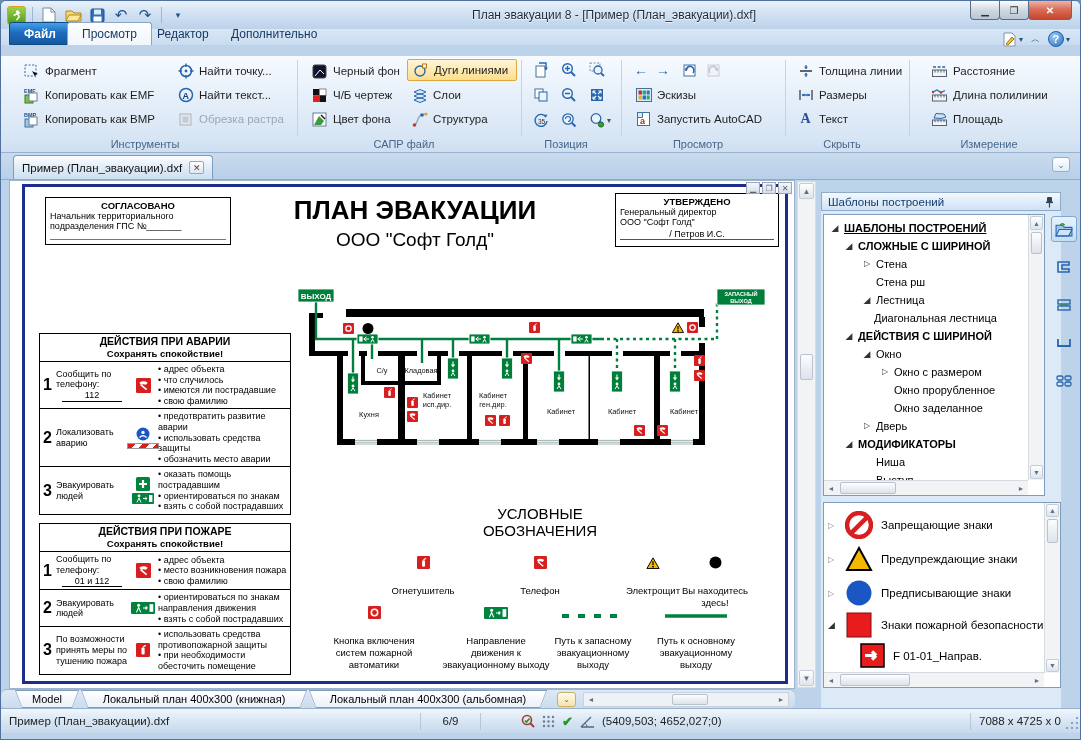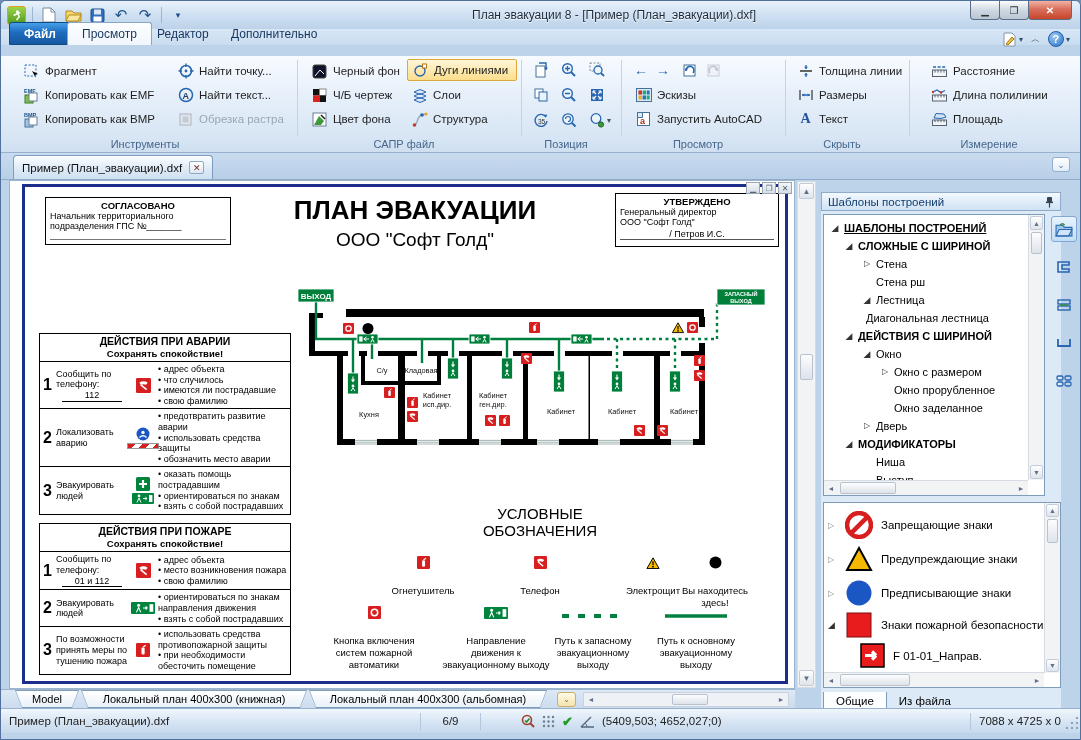--- a/index.html
+++ b/index.html
@@ -97,21 +97,21 @@
   .stico { width:26px; height:26px; display:flex; align-items:center; justify-content:center; border-radius:3px; }
   .stico.on { background:linear-gradient(#e8f3fd,#c3ddf4); border:1px solid #7fa8d4; }
   .signswrap { position:absolute; left:2px; top:310px; width:238px; height:186px; background:#fff; border:1px solid #7f9cba; overflow:hidden; }
   .srow { position:absolute; display:flex; align-items:center; gap:8px; font-size:11.5px; color:#000; white-space:nowrap; }
   .sexp { font-size:8px; color:#888; width:9px; }
   .ptabs { position:absolute; left:2px; top:500px; height:24px; display:flex; }
   .ptab { padding:3px 12px 0; font-size:11.5px; color:#000; }
   .ptab.on { background:#fdfeff; border:1px solid #7f9cba; border-top:none; border-radius:0 0 3px 3px; }
 
   
-  .sheetrow { position:absolute; left:0; top:688px; width:794px; height:19px; background:linear-gradient(#dde9f5,#cbdcee); border-top:1px solid #9db4ce; }
+  .sheetrow { position:absolute; left:0; top:688px; width:794px; height:19px; background:linear-gradient(#dde9f5,#cbdcee); border-top:1px solid #9db4ce;border-radius:6px; }
   .stab { position:absolute; top:0; height:18px; }
   .stab .o { position:absolute; inset:0; background:#7f9cba; clip-path:polygon(0 0,100% 0,calc(100% - 7px) 100%,7px 100%); }
   .stab .i2 { position:absolute; inset:1px; background:linear-gradient(#ffffff,#e9f1f9); clip-path:polygon(0 0,100% 0,calc(100% - 6px) 100%,6px 100%);
     display:flex; align-items:center; justify-content:center; font-size:11px; color:#000; }
   .goldchev { position:absolute; left:556px; top:2px; width:19px; height:15px; border:1px solid #c8b06a; border-radius:3px; background:linear-gradient(#fffbe8,#f3e3ae); color:#8a6d20; font-size:8px; display:flex; align-items:center; justify-content:center; }
   .hsc { position:absolute; left:582px; top:2px; width:206px; height:15px; background:#eef1f5; border:1px solid #c9d2dd; }
 
   
   .statusbar { position:absolute; left:0; top:707px; right:0; height:25px; background:linear-gradient(#f0f6fc,#d4e3f3 60%,#c6d9ec);
     border-top:1px solid #98b1cf; display:flex; align-items:center; font-size:11.5px; color:#222; }
@@ -885,21 +885,21 @@
           <span>Стена</span>
         </div>
       <div class="trow" style="top:58px; padding-left:38px;">
           <span class="texp"></span>
           <span>Стена рш</span>
         </div>
       <div class="trow" style="top:76px; padding-left:38px;">
           <span class="texp open">◢</span>
           <span>Лестница</span>
         </div>
-      <div class="trow" style="top:94px; padding-left:28px;">
+      <div class="trow" style="top:94px; padding-left:36px;">
           <span class="texp"></span>
           <span>Диагональная лестница</span>
         </div>
       <div class="trow" style="top:112px; padding-left:20px;">
           <span class="texp open">◢</span>
           <span class="b">ДЕЙСТВИЯ С ШИРИНОЙ</span>
         </div>
       <div class="trow" style="top:130px; padding-left:38px;">
           <span class="texp open">◢</span>
           <span>Окно</span>
@@ -1028,24 +1028,20 @@
         <div class="vthumb" style="top:16px; height:24px;"></div>
         <div class="sarrow" style="bottom:1px; height:13px; font-size:7px;">▼</div>
       </div>
       <div class="thscroll" style="bottom:0;">
         <span class="harrow" style="left:0;">◄</span>
         <div class="hthumb" style="left:16px; width:70px;"></div>
         <span class="harrow" style="right:0;">►</span>
       </div>
     </div>
 
-    <div class="ptabs">
-      <span class="ptab on">Общие</span>
-      <span class="ptab">Из файла</span>
-    </div>
   </div>
 
   <div class="sheetrow">
     <div class="stab" style="left:14px; width:64px;">
         <span class="o"></span>
         <span class="i2">Model</span>
       </div>
     <div class="stab" style="left:80px; width:226px;">
         <span class="o"></span>
         <span class="i2">Локальный план 400x300 (книжная)</span>

